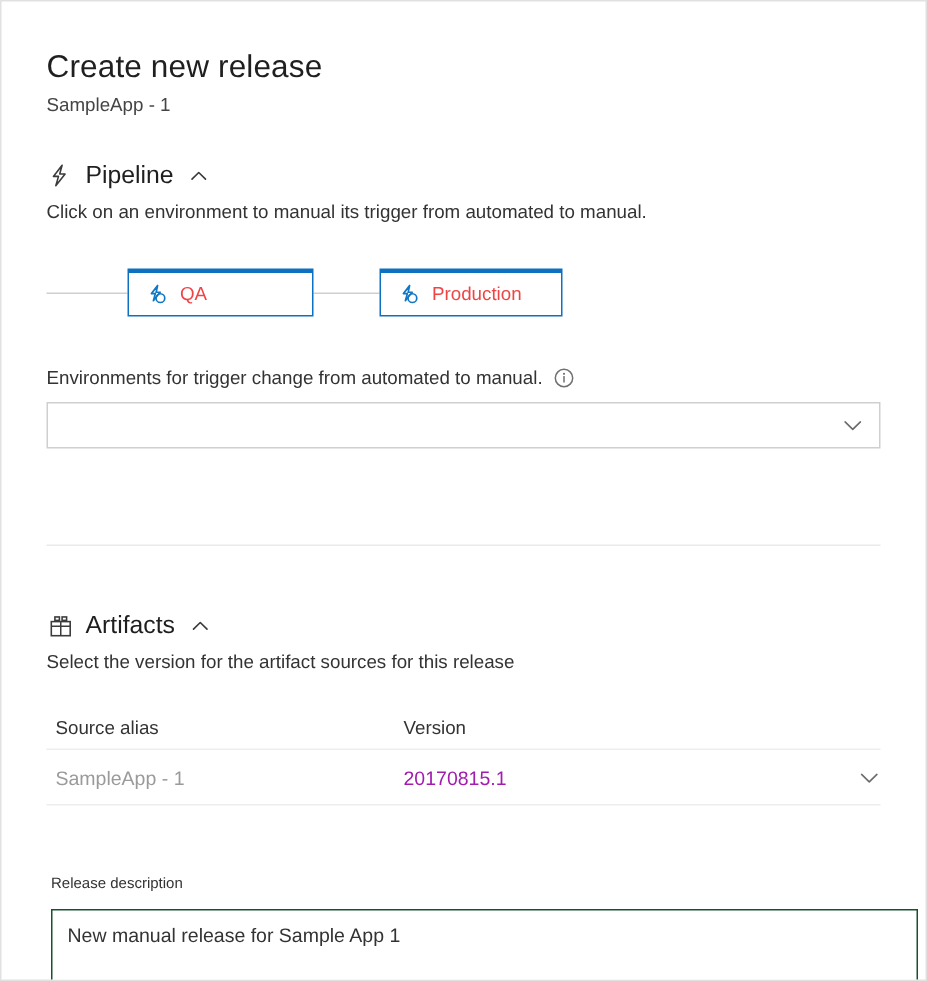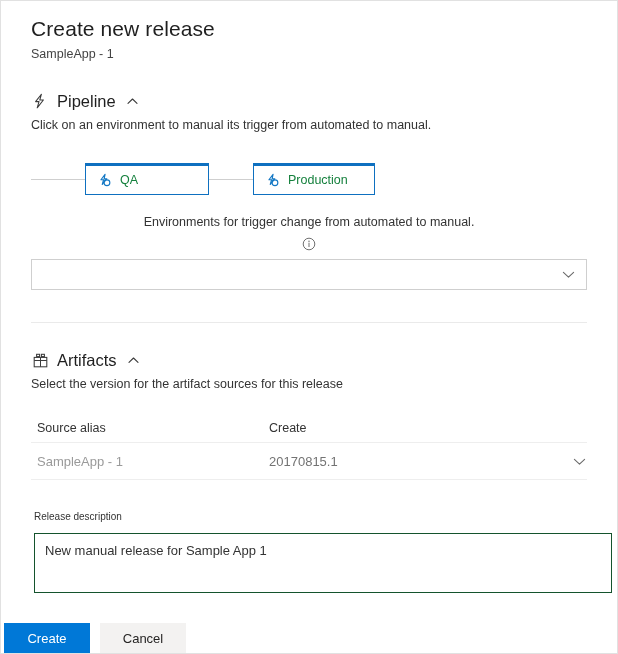--- a/index.html
+++ b/index.html
@@ -17,21 +17,21 @@
   .dialog {
     position: relative;
     box-sizing: border-box;
     width: 618px;
     height: 654px;
     background: #ffffff;
     border: 1px solid #e1e1e1;
     overflow: hidden;
   }
   .pad {
-    padding: 0 30px;
+    padding: 16px 30px;
   }
 
   
   .title {
     font-size: 21px;
     font-weight: 400;
     color: #1f1f1f;
     letter-spacing: 0.1px;
     margin: 0;
     padding-top: 14px;
@@ -107,40 +107,39 @@
     border: 1px solid #0e70c0;
     border-top: 3px solid #0e70c0;
     display: flex;
     align-items: center;
     padding: 0 11px;
     gap: 8px;
     cursor: pointer;
   }
   .env-label {
     font-size: 12.5px;
-    color: #15803d;
+    color: #ef4444;
     line-height: 14px;
     white-space: nowrap;
   }
   .env-icon {
     width: 15px;
     height: 15px;
     flex: 0 0 auto;
     display: inline-flex;
     align-items: center;
     justify-content: center;
   }
 
   
   .field-label-row {
     display: flex;
     align-items: center;
     gap: 7px;
-    margin-top: 12px;
-    flex-direction: column;
+    margin-top: 26px;
   }
   .field-label {
     font-size: 12.5px;
     color: #333333;
     line-height: 16px;
   }
   .info-icon {
     width: 14px;
     height: 14px;
     display: inline-flex;
@@ -206,21 +205,21 @@
   .col-alias { width: 238px; padding-left: 6px; box-sizing: border-box; }
   .col-version { flex: 1 1 auto; }
   .col-chev { width: 26px; display: flex; justify-content: flex-end; }
   .art-alias {
     font-size: 13px;
     color: #9a9a9a;
     line-height: 17px;
   }
   .art-version {
     font-size: 13px;
-    color: #737373;
+    color: #a21caf;
     line-height: 17px;
   }
   .row-divider { height: 1px; background: #eeeeee; }
 
   
   .desc-block { padding-top: 29px; }
   .desc-label {
     font-size: 10px;
     color: #333333;
     line-height: 16px;
@@ -361,21 +360,21 @@
         <svg width="13" height="13" viewBox="0 0 13 13">
           <path d="M2 8.4 L6.5 4 L11 8.4" fill="none" stroke="#3b3b3b" stroke-width="1.1" stroke-linecap="round" stroke-linejoin="round"></path>
         </svg>
       </span>
     </div>
     <p class="section-desc">Select the version for the artifact sources for this release</p>
 
     <div class="art-table">
       <div class="art-row header">
         <div class="col-alias art-head-cell">Source alias</div>
-        <div class="col-version art-head-cell">Create</div>
+        <div class="col-version art-head-cell">Version</div>
         <div class="col-chev"></div>
       </div>
       <div class="row-divider"></div>
 
       <div class="art-row">
         <div class="col-alias art-alias">SampleApp - 1</div>
         <div class="col-version art-version">20170815.1</div>
         <div class="col-chev">
           <span class="chev-down">
             <svg width="15" height="15" viewBox="0 0 15 15">

